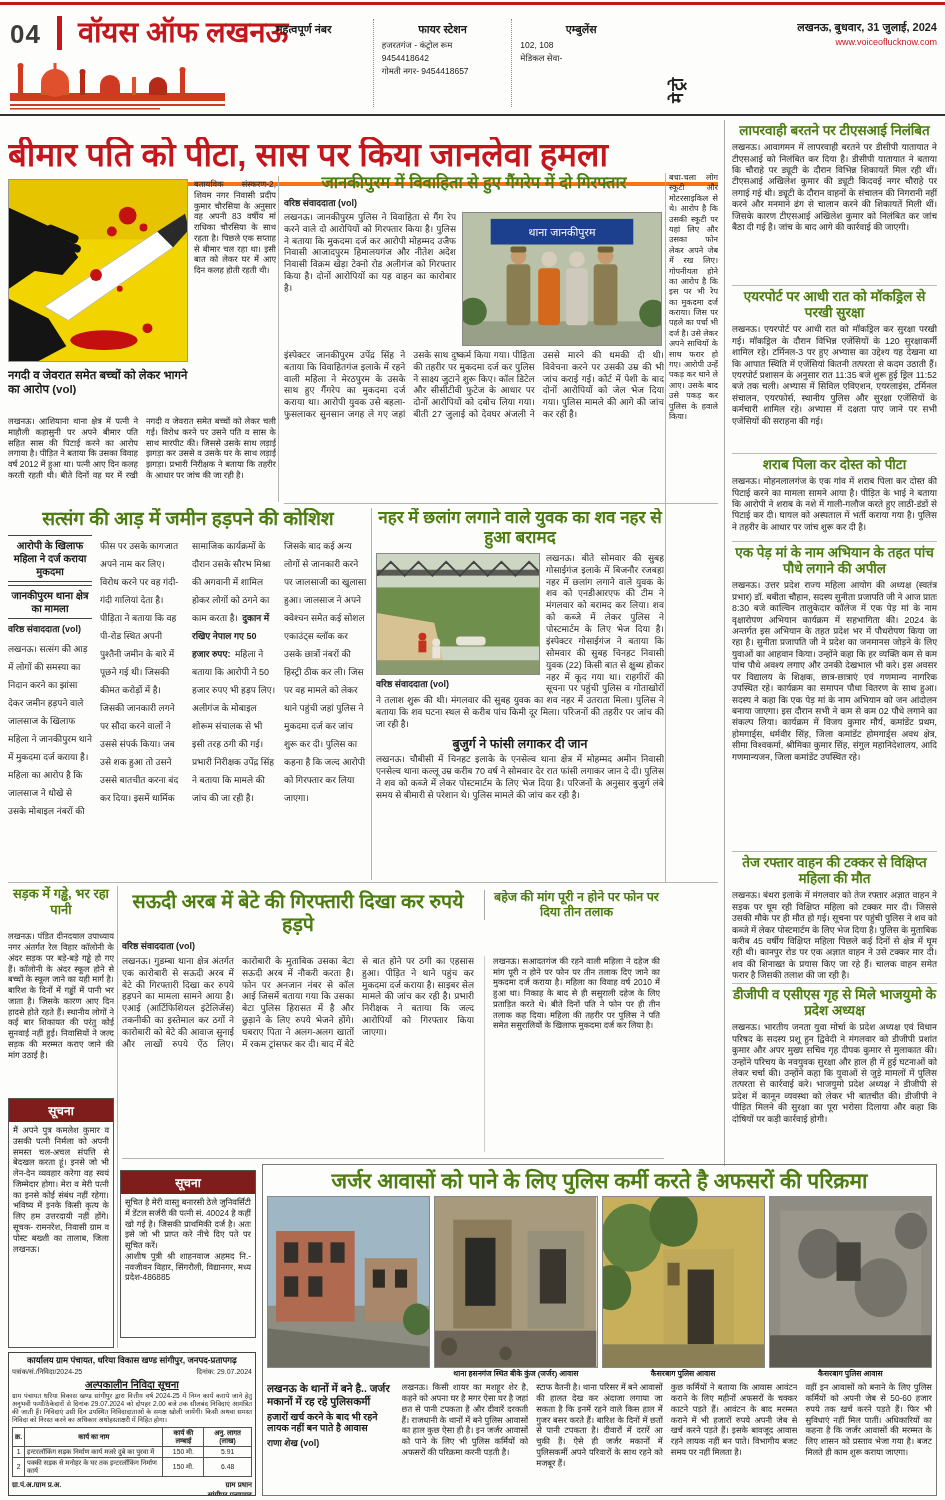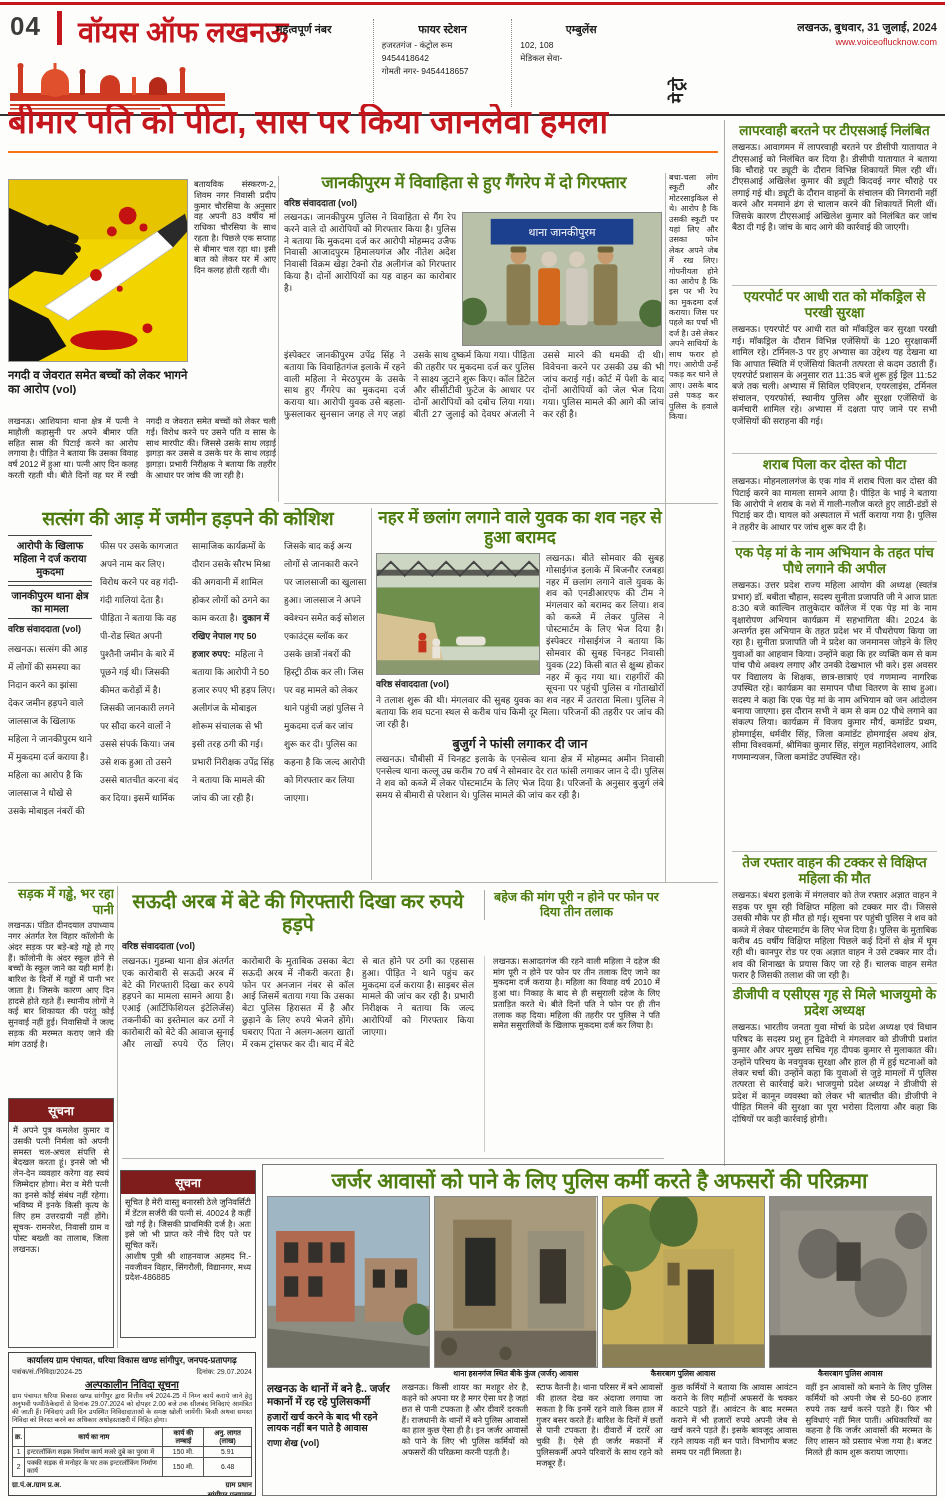--- a/index.html
+++ b/index.html
@@ -3,38 +3,38 @@
 <meta charset="utf-8">
 <style>
   * { margin:0; padding:0; box-sizing:border-box; }
   html,body { background:#e8e8e4; }
   body { font-family:"Liberation Sans","DejaVu Sans",sans-serif; }
   .page { position:relative; width:945px; height:1500px; margin:0 auto; background:#fdfdfb; overflow:hidden; color:#1c1c1c; }
   .topline { position:absolute; left:0; top:2px; width:100%; height:3px; background:#c4161c; }
 
   
   .masthead { position:absolute; left:0; top:5px; width:945px; height:111px; border-bottom:2px solid #333; }
-  .mh-left { position:absolute; left:10px; top:6px; display:flex; align-items:flex-start; gap:16px; }
+  .mh-left { position:absolute; left:10px; top:6px; display:flex; align-items:flex-end; gap:16px; }
   .mh-pageno { font-size:26px; font-weight:bold; color:#3c3c3c; letter-spacing:1px; }
   .mh-bar { width:5px; height:34px; background:#c4161c; }
   .mh-title { font-size:29px; font-weight:bold; color:#c4161c; }
   .mh-skyline { position:absolute; left:10px; top:48px; }
   .mh-numbers { position:absolute; left:235px; top:14px; width:415px; height:88px; display:flex; }
   .mh-numcol { flex:1; padding:2px 8px; border-left:1px dotted #8a8a8a; overflow:hidden; }
   .mh-numcol:first-child { border-left:none; }
   .mh-numtitle { font-size:11px; font-weight:bold; text-align:center; margin-bottom:3px; }
   .prelines { white-space:pre-line; }
   .mh-numlines { font-size:8.5px; line-height:1.5; color:#222; }
   .mh-metro { position:absolute; left:666px; top:18px; height:80px; writing-mode:vertical-rl; transform:rotate(180deg); font-size:17px; font-weight:bold; color:#222; letter-spacing:2px; }
   .mh-right { position:absolute; right:8px; top:14px; text-align:right; }
   .mh-date { font-size:11px; font-weight:bold; color:#222; }
   .mh-site { font-size:9px; color:#c4161c; margin-top:3px; }
 
   
-  .lead-headline { position:absolute; left:8px; top:104px; width:710px; height:49px; font-size:33px; font-weight:bold; color:#c4161c; line-height:1.1; border-bottom:2px solid #f97316; overflow:hidden; }
+  .lead-headline { position:absolute; left:8px; top:137px; width:710px; height:49px; font-size:33px; font-weight:bold; color:#c4161c; line-height:1.1; border-bottom:4px solid #f97316; overflow:hidden; }
 
   
   .body-txt { font-size:9px; line-height:1.32; text-align:justify; color:#1e1e1e; }
   .body-sm  { font-size:8.3px; line-height:1.3; text-align:justify; color:#1e1e1e; }
   .byline { font-size:9px; font-weight:bold; margin:2px 0 3px; }
   .hl-black { font-weight:bold; color:#4d7c0f; text-align:center; line-height:1.2; }
 
   
   .vrule { position:absolute; width:1px; background:#b5b5b0; }
   .hrule { position:absolute; height:1px; background:#b5b5b0; }
@@ -72,21 +72,21 @@
 
   
   .rightcol { position:absolute; left:724px; top:120px; width:213px; height:1046px; border-left:1px solid #aaa; padding-left:7px; display:flex; flex-direction:column; }
   .rc-art { overflow:hidden; border-bottom:1px solid #bbb; padding:3px 0 2px; }
   .rc-art:last-child { border-bottom:none; }
   .rc-head { font-size:13.5px; margin-bottom:3px; }
   .rc-body { font-size:8.8px; line-height:1.3; text-align:justify; }
 
   
   .road { position:absolute; left:8px; top:886px; width:106px; height:206px; overflow:hidden; }
-  .road-head { font-size:13px; margin-bottom:3px; text-align:right; }
+  .road-head { font-size:13px; margin-bottom:14px; text-align:center; }
 
   
   .saudi { position:absolute; left:122px; top:890px; width:542px; height:262px; overflow:hidden; }
   .sa-toprow { display:flex; gap:10px; align-items:flex-start; }
   .sa-head { font-size:19.5px; width:352px; }
   .sa-subhead { width:176px; font-size:12.5px; border-left:1px solid #aaa; padding-left:8px; }
   .sa-bodyrow { display:flex; gap:10px; margin-top:4px; }
   .sa-main { width:352px; height:196px; column-count:3; column-gap:8px; overflow:hidden; }
   .sa-talaq { width:176px; height:196px; overflow:hidden; border-left:1px solid #ccc; padding-left:8px; }
 

